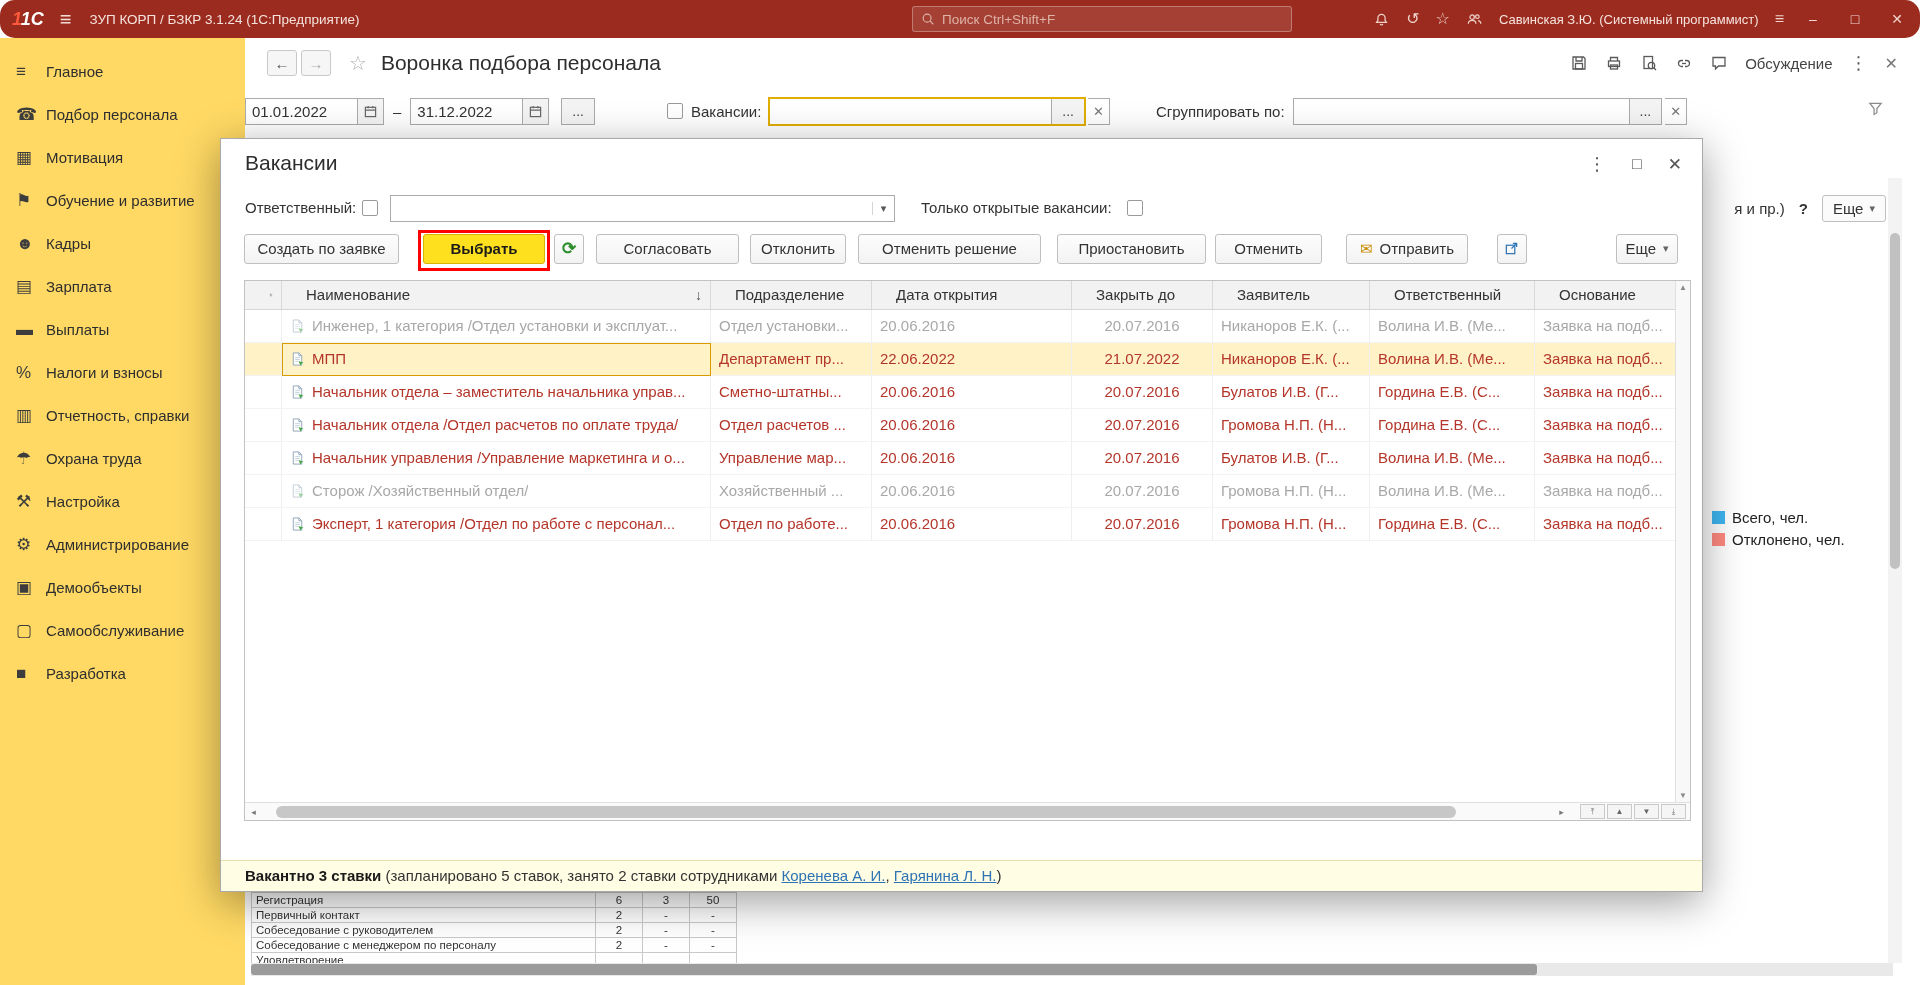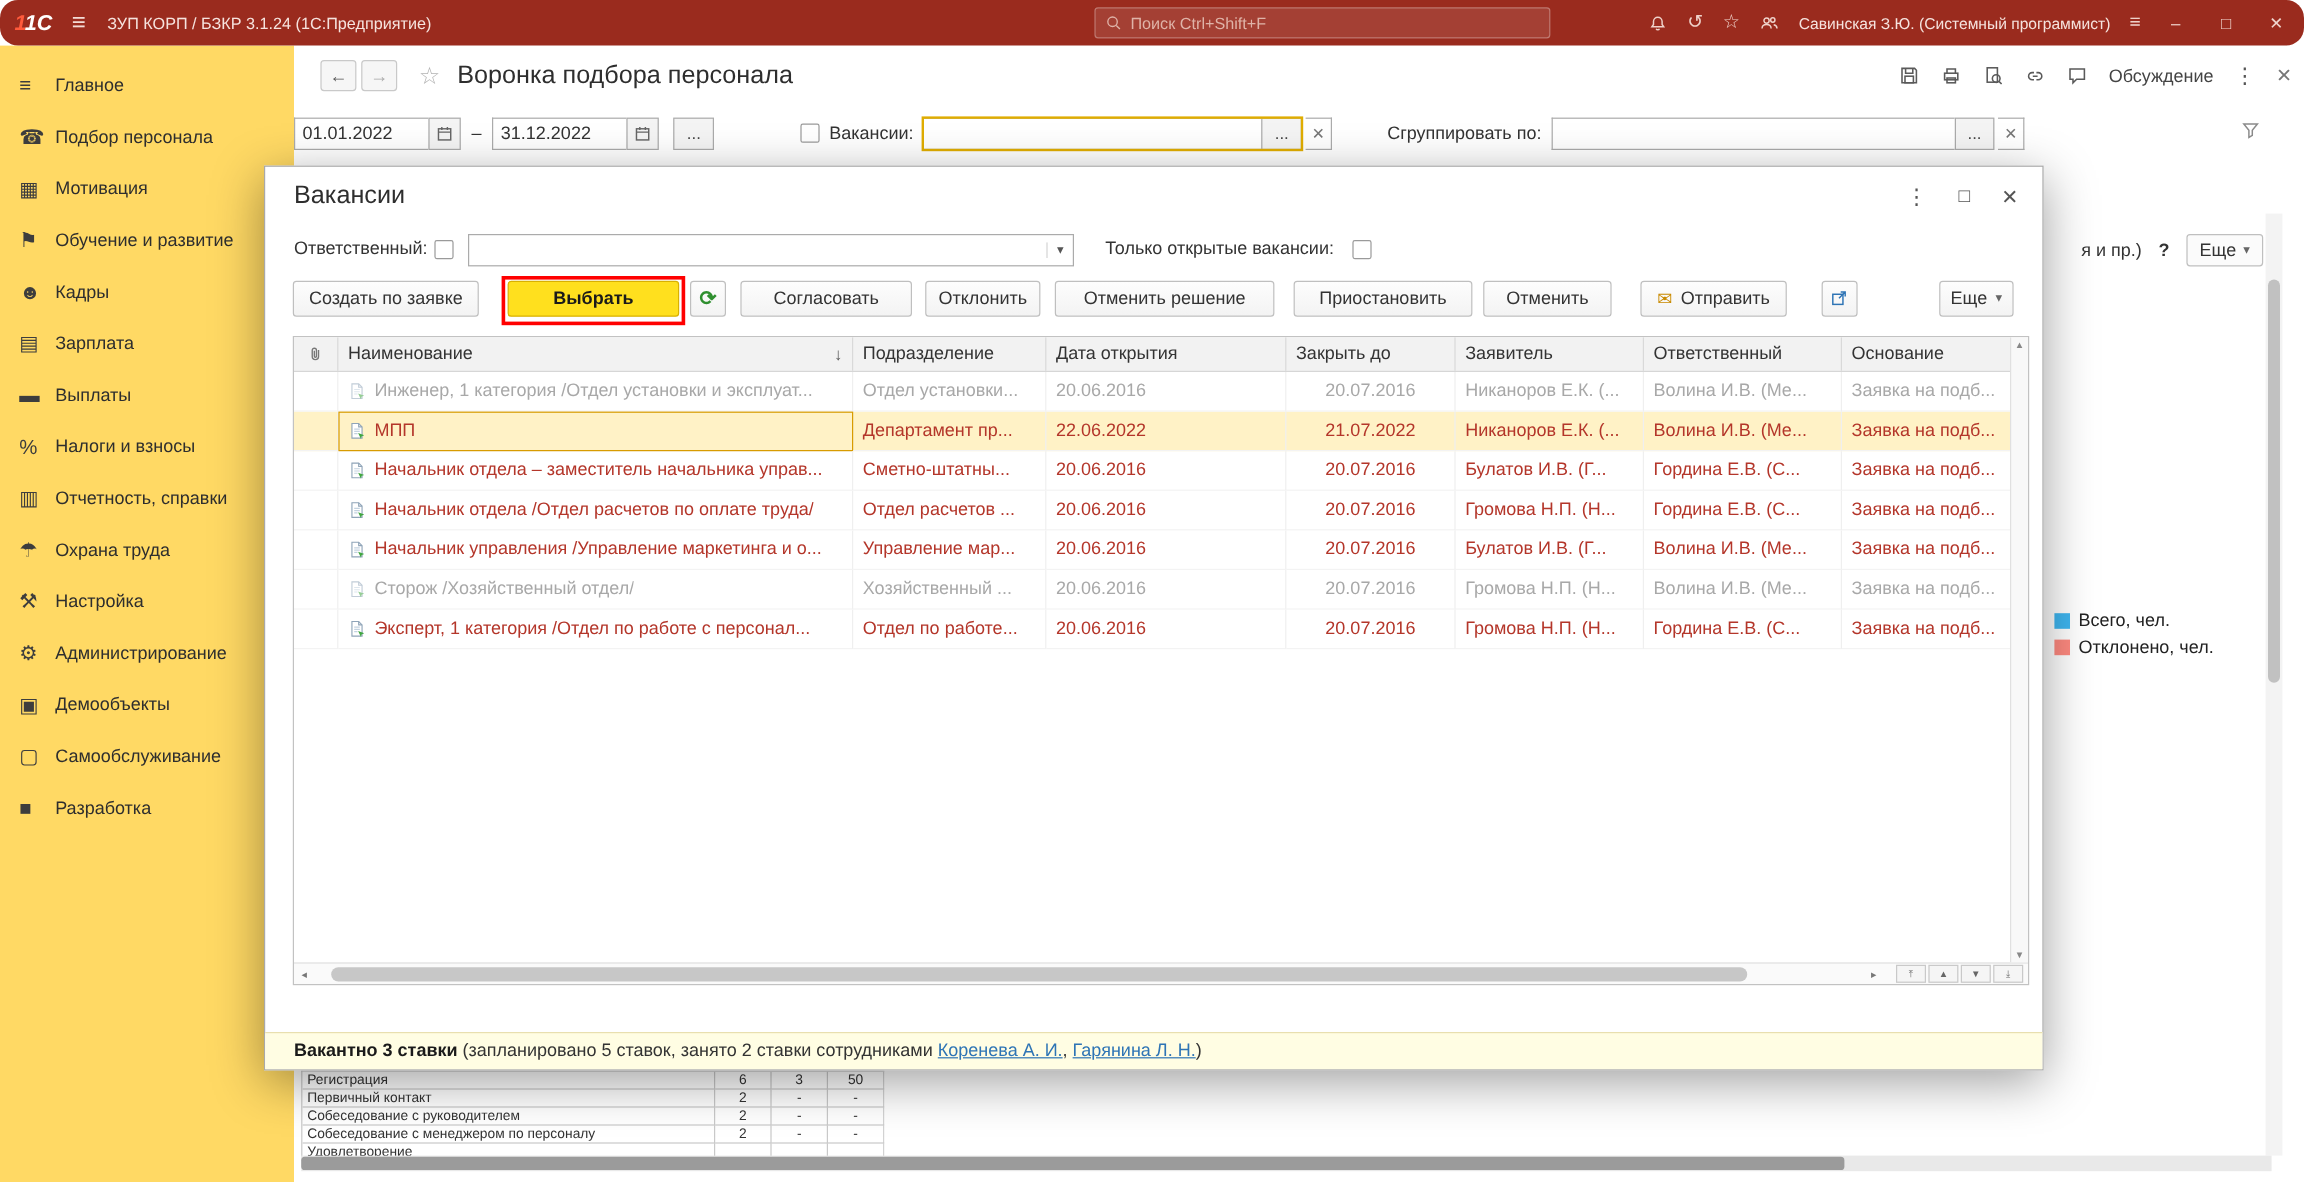--- a/index.html
+++ b/index.html
@@ -31,21 +31,21 @@
   .sb-item { height:43px; display:flex; align-items:center; padding-left:16px; cursor:pointer; }
   .sb-ic { width:30px; font-size:17px; color:#3D3D3D; flex:0 0 30px; }
   .sb-label { font-size:15px; color:#2E2E2E; }
 
   
   .main { position:absolute; left:245px; top:38px; right:0; bottom:0; background:#fff; }
   .nav-btn { width:30px; height:26px; border:1px solid #C9C9C9; background:#F6F6F6; border-radius:3px;
     font-size:15px; color:#555; display:inline-flex; align-items:center; justify-content:center; cursor:pointer; }
   .fav-star { font-size:20px; color:#B3B3B3; cursor:pointer; }
   .page-title { font-size:21px; color:#2E2E2E; white-space:nowrap; }
-  .hdr-actions { position:absolute; right:10px; top:14px; display:flex; align-items:center; gap:17px; color:#5A5A5A; }
+  .hdr-actions { position:absolute; right:22px; top:14px; display:flex; align-items:center; gap:17px; color:#5A5A5A; }
   .hdr-actions .lbl { font-size:15px; color:#444; }
   .kebab { font-size:18px; color:#555; cursor:pointer; }
   .form-close { font-size:16px; color:#777; cursor:pointer; }
 
   
   .filter-row { position:absolute; left:0; top:52px; right:0; height:42px; display:flex; align-items:center; }
   .inp { height:27px; border:1px solid #ABABAB; background:#fff; font-size:15px; padding:0 6px;
     font-family:"Liberation Sans",sans-serif; color:#333; }
   .date-group { display:flex; align-items:stretch; height:27px; }
   .date-group .inp { width:112px; border-right:none; }
@@ -112,21 +112,21 @@
 
   .dlg-table { position:absolute; left:23px; top:141px; width:1447px; height:541px; border:1px solid #C2C2C2;
     display:flex; flex-direction:column; background:#fff; }
   .tbl-main { flex:1; display:flex; overflow:hidden; }
   .tbl-content { flex:1; overflow:hidden; }
   .tbl-vstrip { width:15px; border-left:1px solid #E0E0E0; background:#F8F8F8; position:relative; }
   .tbl-vstrip .a { position:absolute; left:0; width:100%; text-align:center; font-size:8px; color:#888; cursor:pointer; }
   .trow { display:grid; grid-template-columns:37px 429px 161px 200px 141px 157px 165px auto; }
   .thead { background:#F2F2F2; border-bottom:1px solid #D6D6D6; }
   .thead .c { height:28px; line-height:28px; border-right:1px solid #D9D9D9; padding:0 8px; font-size:15px; color:#333;
-    overflow:hidden; white-space:nowrap; }
+    overflow:hidden; white-space:nowrap;margin-left:16px; }
   .c-sort { display:flex; justify-content:space-between; align-items:center; }
   .sort-arrow { color:#555; font-size:14px; }
   .tbody .trow { height:33px; cursor:pointer; }
   .tbody .c { height:33px; line-height:32px; border-right:1px solid #EFEFEF; border-bottom:1px solid #F3F3F3;
     padding:0 8px; font-size:15px; overflow:hidden; white-space:nowrap; text-overflow:ellipsis; }
   .c-name { display:flex; align-items:center; gap:7px; }
   .c-name .nm { overflow:hidden; white-space:nowrap; text-overflow:ellipsis; }
   .c-right { text-align:center; }
   .row-open { color:var(--open-row,#B4362A); }
   .row-closed { color:var(--closed-row,#A8A8A8); }
@@ -414,21 +414,21 @@
       <span class="combo">
         <span class="val"></span>
         <span class="dd">▾</span>
       </span>
       <span class="dlg-lbl" style="left:700px;">Только открытые вакансии:</span>
       <span class="cb" style="position:absolute; left:906px; top:3px;"></span>
     </div>
 
     <div class="dlg-toolbar">
       <button class="btn" style="width:155px;">Создать по заявке</button>
-      <button class="btn btn-select" style="width:143px; margin-left:24px;">
+      <button class="btn btn-select" style="width:122px; margin-left:24px;">
         <span>Выбрать</span>
         <span class="annotation"></span>
       </button>
       <button class="btn icon-only" style="margin-left:9px;">
           <span class="green">⟳</span>
         </button>
       <button class="btn" style="width:143px; margin-left:12px;">Согласовать</button>
       <button class="btn" style="width:96px; margin-left:11px;">Отклонить</button>
       <button class="btn" style="width:183px; margin-left:12px;">Отменить решение</button>
       <button class="btn" style="width:149px; margin-left:16px;">Приостановить</button>

